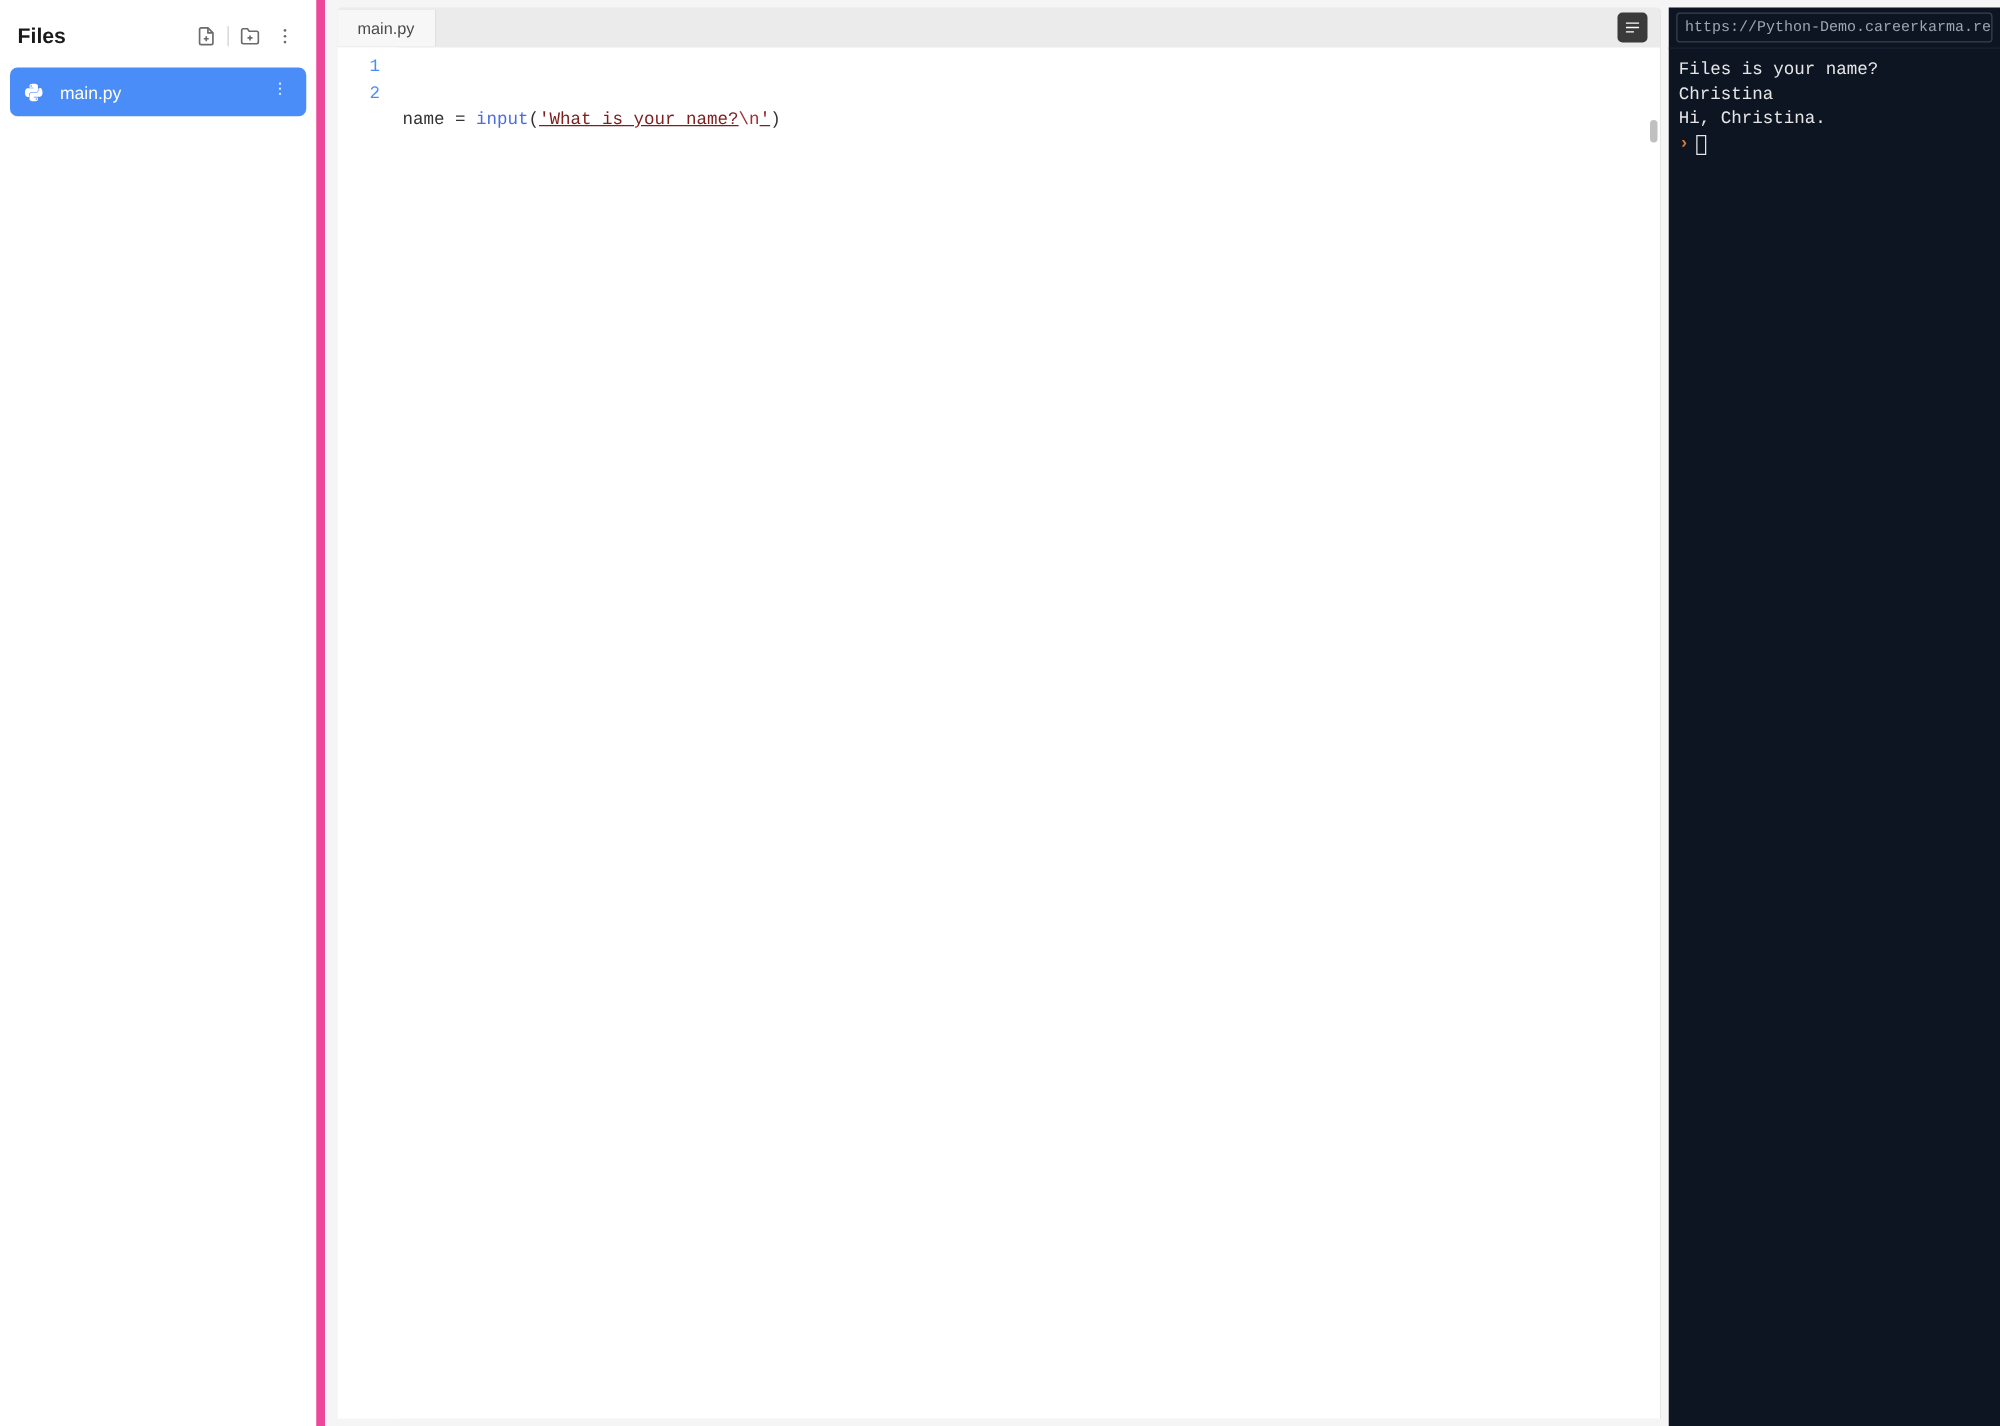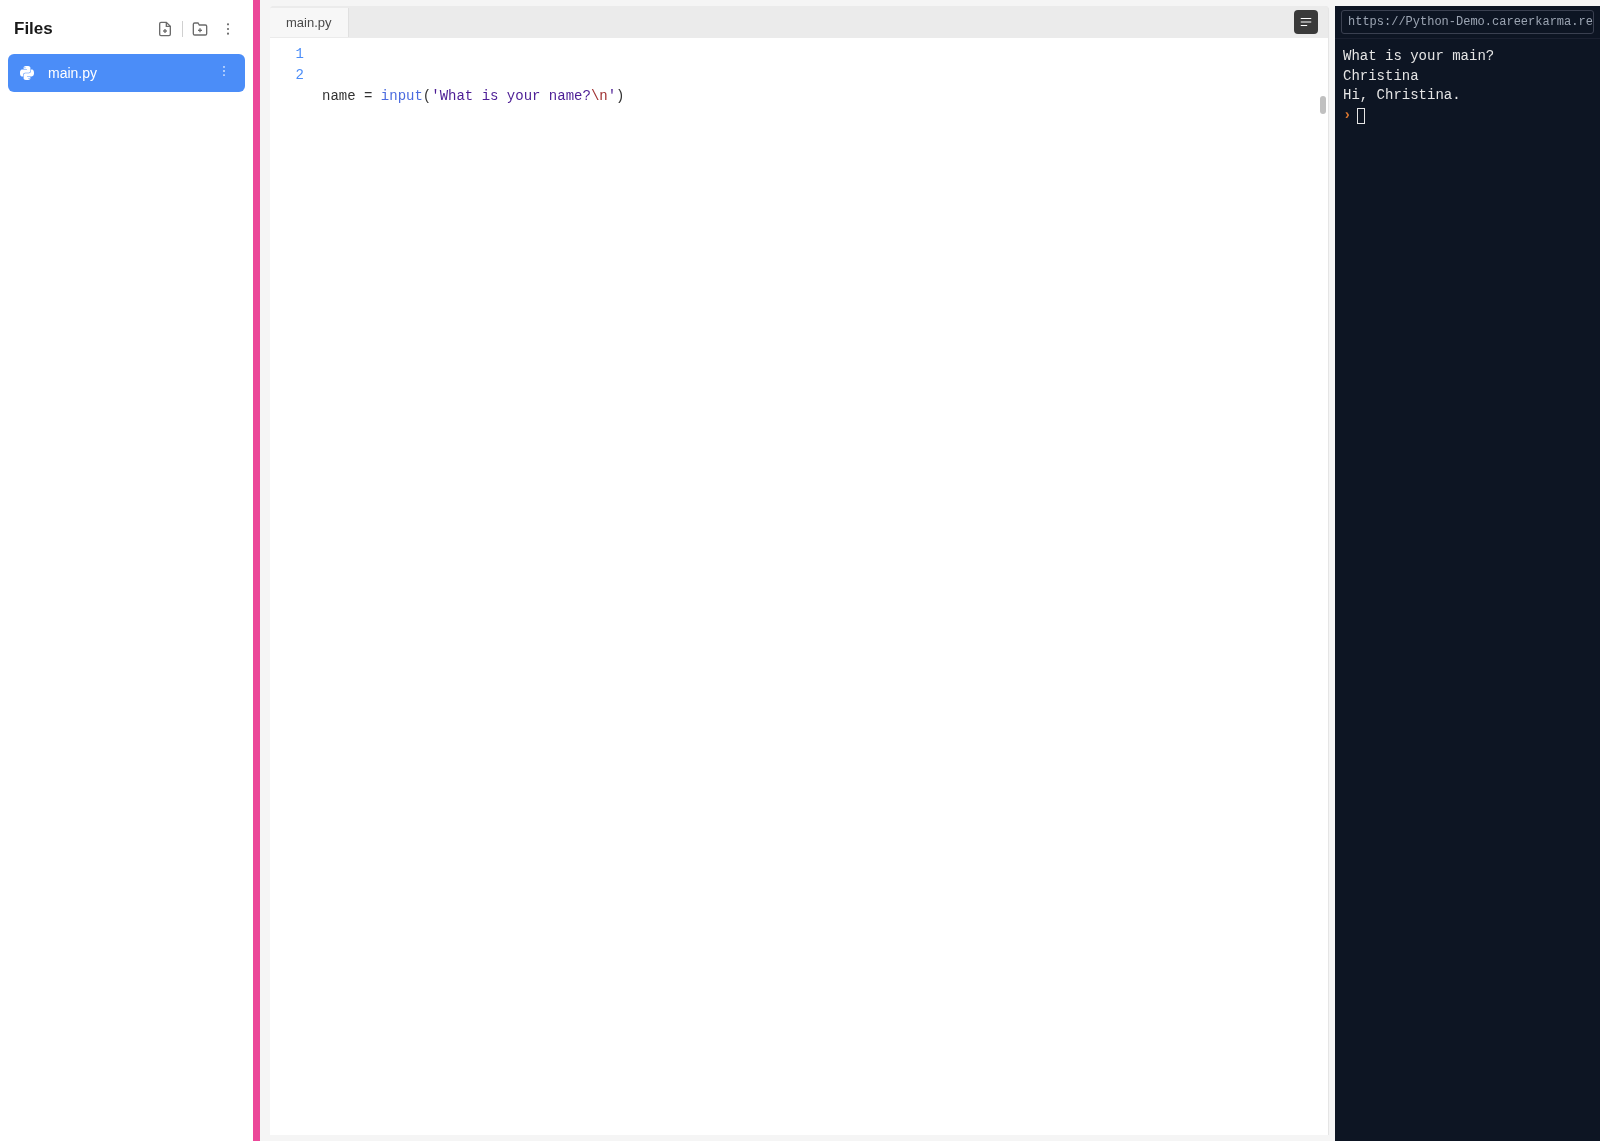--- a/index.html
+++ b/index.html
@@ -160,21 +160,21 @@
       height: 21px;
       padding: 0 4px;
     }
     .code-line.highlighted {
       background: #f0f0f0;
     }
     .tok-name { color: #333333; }
     .tok-op { color: #333333; }
     .tok-func { color: #4b6bdf; text-align: center; }
     .tok-paren { color: #333333; }
-    .tok-str { color: #4c1d95; }
+    .tok-str { color: #7f1d1d; text-decoration: underline; }
     .tok-esc { color: #a03030; }
     .editor-scrollbar {
       position: absolute;
       right: 2px;
       top: 58px;
       width: 6px;
       height: 18px;
       background: #c0c0c0;
       border-radius: 3px;
     }
@@ -310,21 +310,21 @@
   </div>
 </div>
 
 <div class="splitter"></div>
 
 <div class="console-panel">
   <div class="console-url-bar">
     <div class="console-url">https://Python-Demo.careerkarma.repl.run</div>
   </div>
   <div class="console-output">
-    <div class="console-line">What is your main?</div>
+    <div class="console-line">Files is your name?</div>
     <div class="console-line">Christina</div>
     <div class="console-line">Hi, Christina.</div>
     <div class="console-prompt-row">
       <span class="console-prompt-char">›</span>
       <span class="console-cursor"></span>
     </div>
   </div>
 </div>
 
 </body></html>

